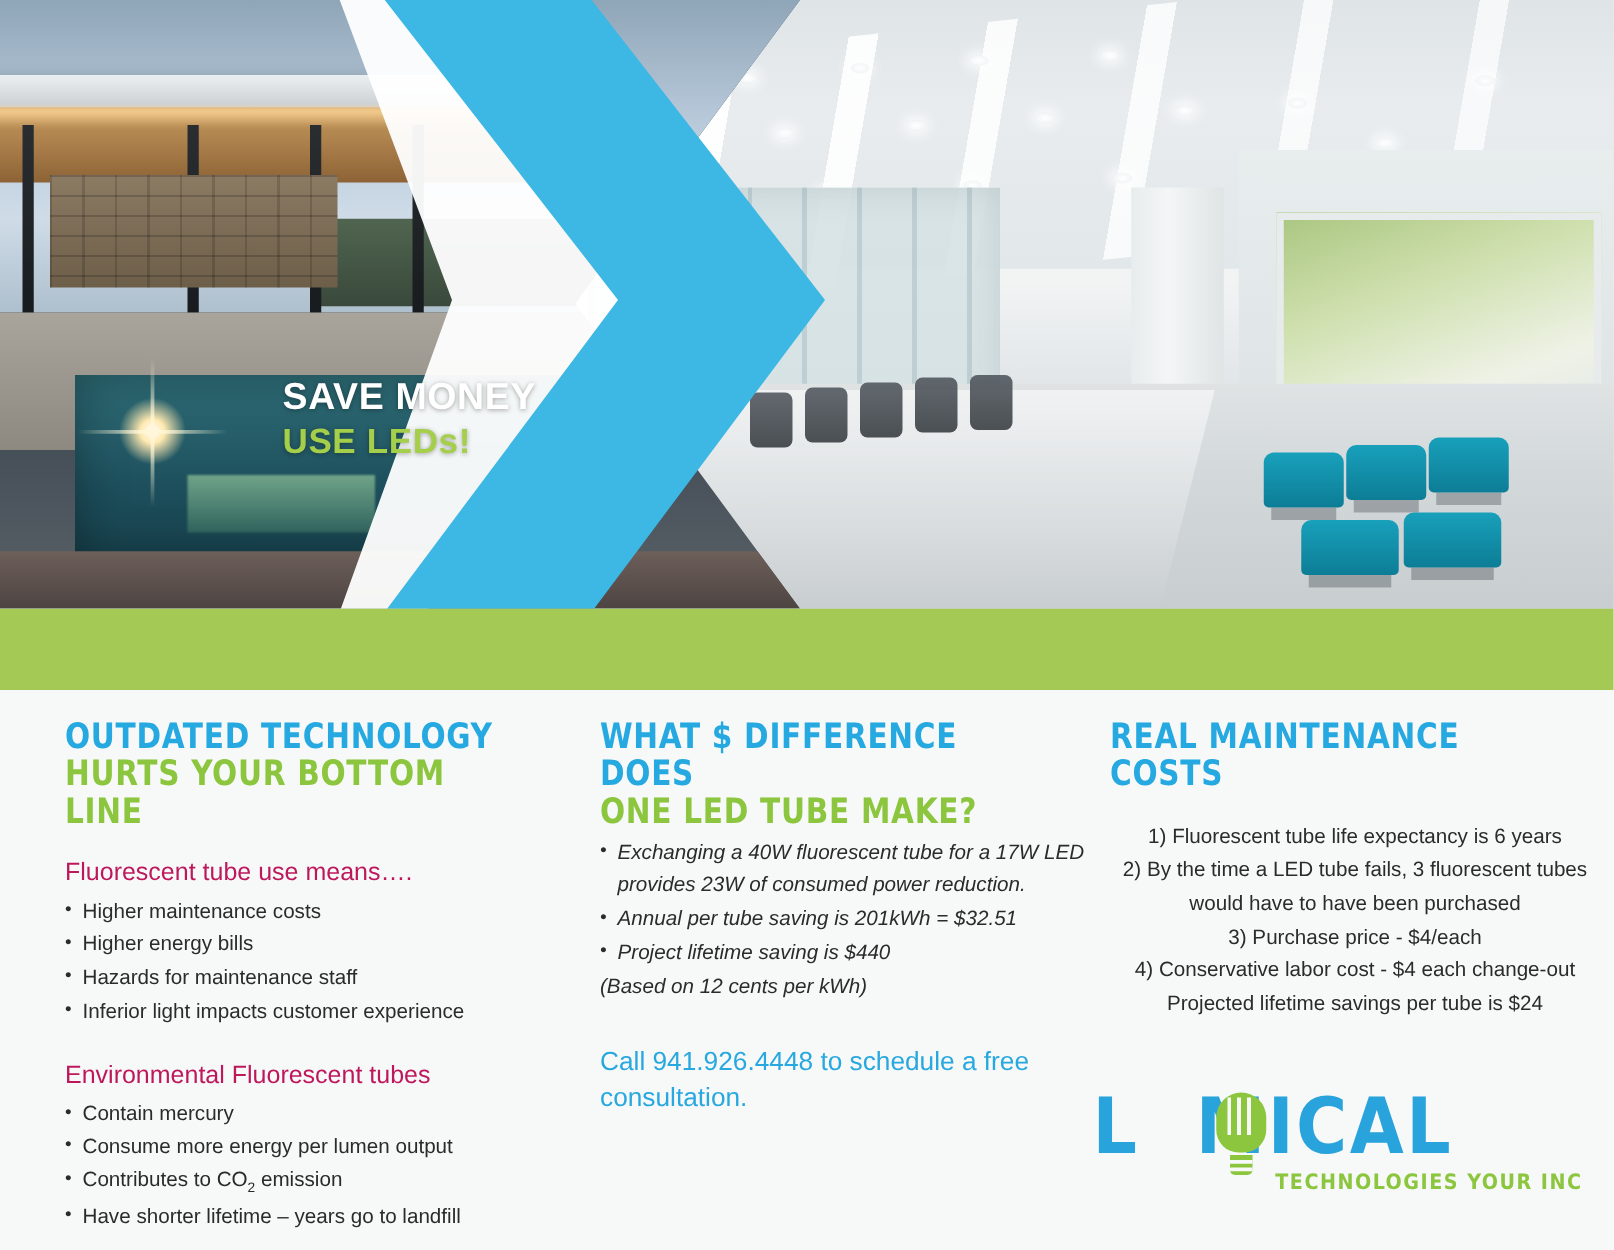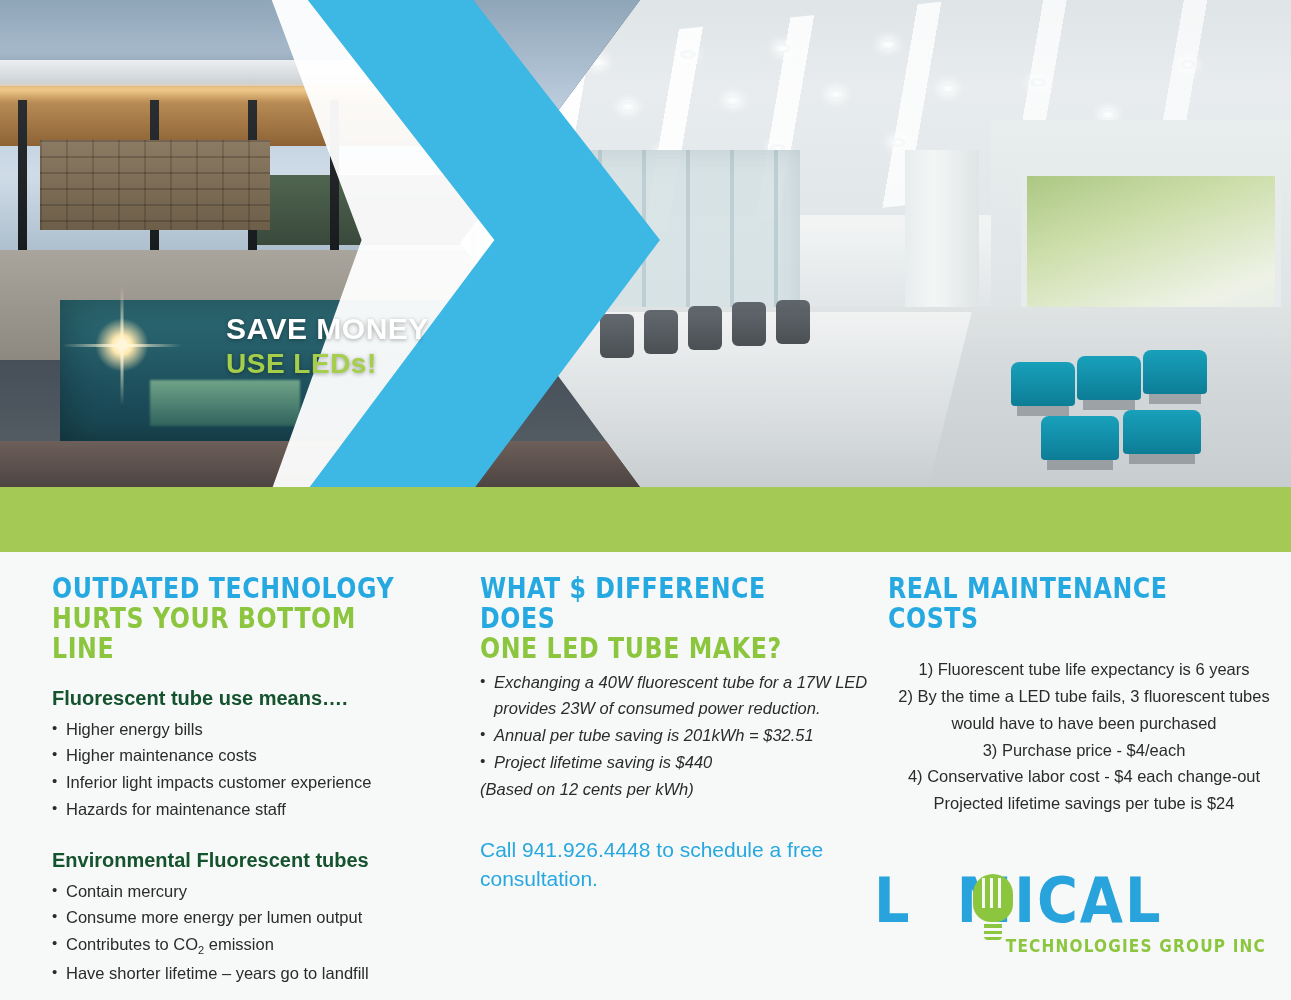--- a/index.html
+++ b/index.html
@@ -223,21 +223,20 @@
     position: absolute;
     left: 226px; top: 303px;
     line-height: 1;
     text-shadow: 0 1px 4px rgba(0,0,0,.35);
   }
   .heroText .l1 {
     font-size: 30px;
     font-weight: 700;
     letter-spacing: .5px;
     color: #ffffff;
-    margin-top: 11px;
   }
   .heroText .l2 {
     margin-top: 6px;
     font-size: 28px;
     font-weight: 700;
     letter-spacing: .5px;
     color: #a5cf4a;
   }
 
   
@@ -282,24 +281,24 @@
     font-size: 28px;
     letter-spacing: .6px;
     color: #8cc63e;
     line-height: 1.08;
     margin: 0 0 4px 0;
     transform: scaleX(.94);
     transform-origin: left center;
   }
 
   .subhead {
-    color: #14532d;
+    color: #be185d;
     font-size: 20px;
     margin: 22px 0 6px 0;
-    font-weight: 700;
+    font-weight: 400;
   }
   .subhead.tight { margin-top: 26px; }
 
   ul.bullets {
     list-style: none;
     margin: 0;
     padding: 0;
   }
   ul.bullets li {
     position: relative;
@@ -478,24 +477,24 @@
 <div class="greenBar"></div>
 
 <div class="content">
 
   <div class="col col1">
     <h2 class="hl1">OUTDATED TECHNOLOGY</h2>
     <h2 class="hl2">HURTS YOUR BOTTOM LINE</h2>
 
     <div class="subhead">Fluorescent tube use means….</div>
     <ul class="bullets">
+      <li>Higher maintenance costs</li>
       <li>Higher energy bills</li>
-      <li>Higher maintenance costs</li>
+      <li>Hazards for maintenance staff</li>
       <li>Inferior light impacts customer experience</li>
-      <li>Hazards for maintenance staff</li>
     </ul>
 
     <div class="subhead tight">Environmental Fluorescent tubes</div>
     <ul class="bullets">
       <li>Contain mercury</li>
       <li>Consume more energy per lumen output</li>
       <li><span>Contributes to CO</span><span class="sub2">2</span><span> emission</span></li>
       <li>Have shorter lifetime – years go to landfill</li>
     </ul>
   </div>
@@ -528,16 +527,16 @@
 
   <div class="logo">
     <div class="logoWord">
       <span>L</span><span style="opacity:0">U</span><span>MICAL</span>
       <span class="bulbMark">
         <span class="glass"></span>
         <span class="lines"></span>
         <span class="base"></span>
       </span>
     </div>
-    <div class="logoSub">TECHNOLOGIES GROUP INC</div>
+    <div class="logoSub">TECHNOLOGIES YOUR INC</div>
   </div>
 
 </div>
 
 </body></html>

